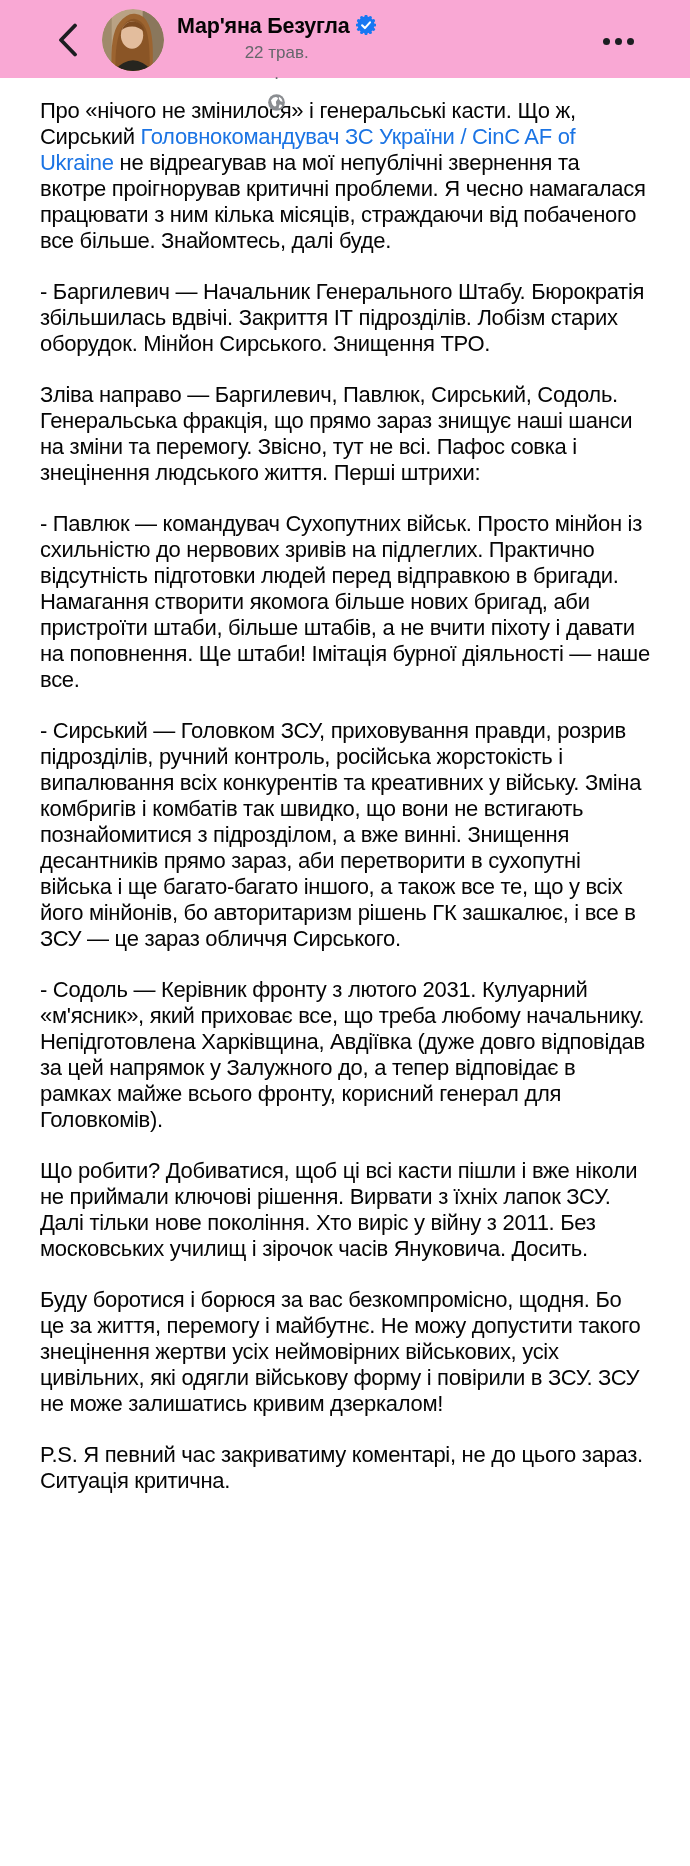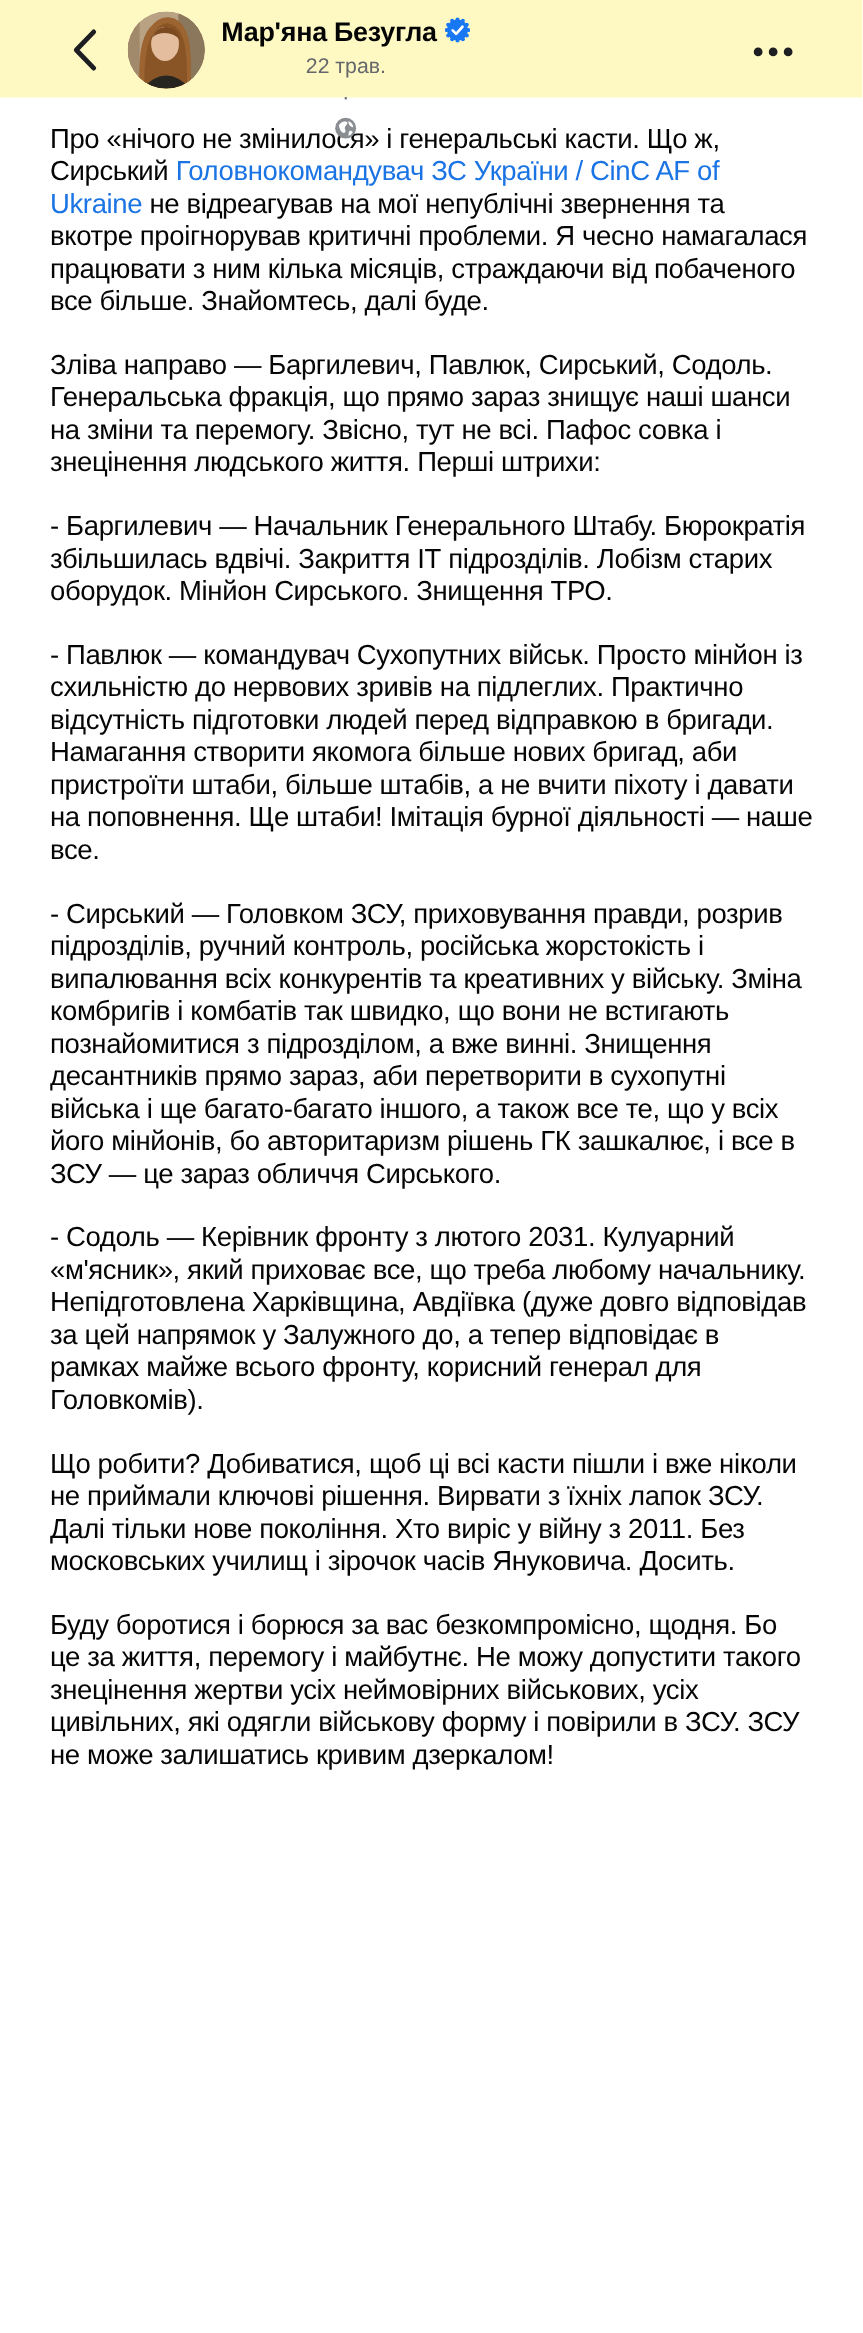--- a/index.html
+++ b/index.html
@@ -7,21 +7,21 @@
   body {
     width: 690px;
     font-family: "Liberation Sans", sans-serif;
     color: #050505;
   }
 
   
   .header {
     position: relative;
     height: 78px;
-    background: #fef9c3;
+    background: #f9a8d4;
   }
   .back-btn {
     position: absolute;
     left: 54px; top: 22px;
     width: 26px; height: 38px;
     display: flex; align-items: center; justify-content: center;
     cursor: pointer;
     background: none; border: none;
   }
   .avatar {
@@ -160,20 +160,21 @@
   <button class="more-btn">
     <span class="dot"></span>
     <span class="dot"></span>
     <span class="dot"></span>
   </button>
 
 </div>
 
 <div class="post">
     <p class="para"><span>Про «нічого не змінилося» і генеральські касти. Що ж, Сирський </span><a href="#" class="mention">Головнокомандувач ЗС України / CinC AF of Ukraine</a><span> не відреагував на мої непублічні звернення та вкотре проігнорував критичні проблеми. Я чесно намагалася працювати з ним кілька місяців, страждаючи від побаченого все більше. Знайомтесь, далі буде.</span></p>
+    <p class="para"><span>- Баргилевич — Начальник Генерального Штабу. Бюрократія збільшилась вдвічі. Закриття ІТ підрозділів. Лобізм старих оборудок. Мінйон Сирського. Знищення ТРО.</span></p>
     <p class="para"><span>Зліва направо — Баргилевич, Павлюк, Сирський, Содоль. Генеральська фракція, що прямо зараз знищує наші шанси на зміни та перемогу. Звісно, тут не всі. Пафос совка і знецінення людського життя. Перші штрихи:</span></p>
-    <p class="para"><span>- Баргилевич — Начальник Генерального Штабу. Бюрократія збільшилась вдвічі. Закриття ІТ підрозділів. Лобізм старих оборудок. Мінйон Сирського. Знищення ТРО.</span></p>
     <p class="para"><span>- Павлюк — командувач Сухопутних військ. Просто мінйон із схильністю до нервових зривів на підлеглих. Практично відсутність підготовки людей перед відправкою в бригади. Намагання створити якомога більше нових бригад, аби пристроїти штаби, більше штабів, а не вчити піхоту і давати на поповнення. Ще штаби! Імітація бурної діяльності — наше все.</span></p>
     <p class="para"><span>- Сирський — Головком ЗСУ, приховування правди, розрив підрозділів, ручний контроль, російська жорстокість і випалювання всіх конкурентів та креативних у війську. Зміна комбригів і комбатів так швидко, що вони не встигають познайомитися з підрозділом, а вже винні. Знищення десантників прямо зараз, аби перетворити в сухопутні війська і ще багато-багато іншого, а також все те, що у всіх його мінйонів, бо авторитаризм рішень ГК зашкалює, і все в ЗСУ — це зараз обличчя Сирського.</span></p>
     <p class="para"><span>- Содоль — Керівник фронту з лютого 2031. Кулуарний «м'ясник», який приховає все, що треба любому начальнику. Непідготовлена Харківщина, Авдіївка (дуже довго відповідав за цей напрямок у Залужного до, а тепер відповідає в рамках майже всього фронту, корисний генерал для Головкомів).</span></p>
     <p class="para"><span>Що робити? Добиватися, щоб ці всі касти пішли і вже ніколи не приймали ключові рішення. Вирвати з їхніх лапок ЗСУ. Далі тільки нове покоління. Хто виріс у війну з 2011. Без московських училищ і зірочок часів Януковича. Досить.</span></p>
     <p class="para"><span>Буду боротися і борюся за вас безкомпромісно, щодня. Бо це за життя, перемогу і майбутнє. Не можу допустити такого знецінення жертви усіх неймовірних військових, усіх цивільних, які одягли військову форму і повірили в ЗСУ. ЗСУ не може залишатись кривим дзеркалом!</span></p>
+    <p class="para"><span>P.S. Я певний час закриватиму коментарі, не до цього зараз. Ситуація критична.</span></p>
   </div>
 
 </body></html>

